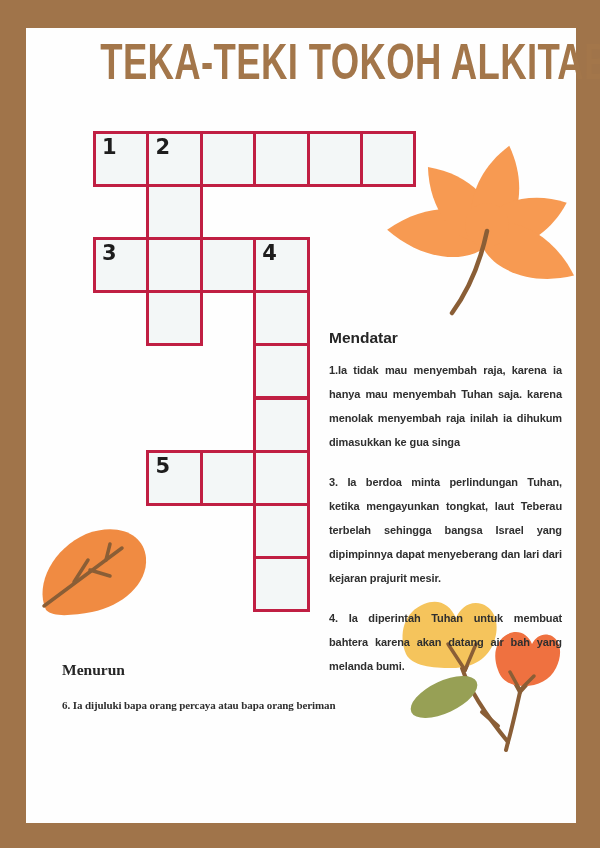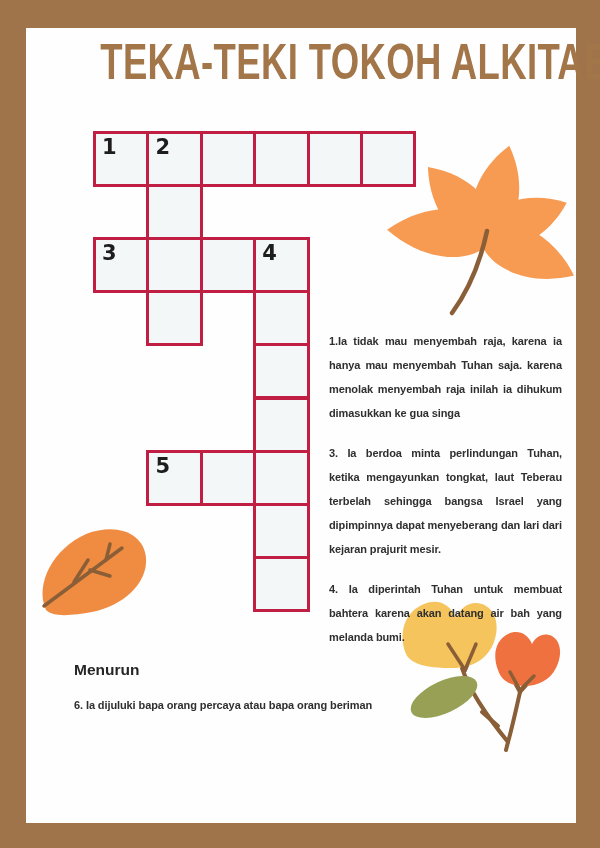--- a/index.html
+++ b/index.html
@@ -55,21 +55,21 @@
   }
   .clue-block p.clue {
     margin: 0 0 14px 0;
     font-size: 11px;
     font-weight: bold;
     line-height: 24px;
     letter-spacing: -0.1px;
   }
   .across-block { left: 329px; top: 329px; width: 233px; }
   .across-block p.clue { text-align: justify; margin-bottom: 16px; }
-  .down-block { left: 74px; top: 661px; width: 470px; }
+  .down-block { left: 62px; top: 661px; width: 470px; font-family: Liberation Serif, serif; }
   .down-block h2 { margin-bottom: 14px; }
   .down-block p.clue { margin-bottom: 17px; }
   .deco { position: absolute; }
   .deco-maple { left: 375px; top: 140px; }
   .deco-leaf { left: 30px; top: 520px; }
   .deco-flowers { left: 390px; top: 592px; }
 </style>
 </head>
 <body>
 
@@ -150,20 +150,21 @@
     <div class="cell" style="left: 146.4px; top: 449.6px; width: 56.4px; height: 56.1px;">
       <span class="cellnum">5</span>
     </div>
     <div class="cell" style="left: 199.8px; top: 449.6px; width: 56.4px; height: 56.1px;"></div>
     <div class="cell" style="left: 253.2px; top: 449.6px; width: 56.4px; height: 56.1px;"></div>
     <div class="cell" style="left: 253.2px; top: 502.7px; width: 56.4px; height: 56.1px;"></div>
     <div class="cell" style="left: 253.2px; top: 555.8px; width: 56.4px; height: 56.1px;"></div>
   </div>
 
 <div class="clue-block across-block">
+  <h2>Mendatar</h2>
   <div>
       <p class="clue">1.Ia tidak mau menyembah raja, karena ia hanya mau menyembah Tuhan saja. karena menolak menyembah raja inilah ia dihukum dimasukkan ke gua singa</p>
       <p class="clue">3. Ia berdoa minta perlindungan Tuhan, ketika mengayunkan tongkat, laut Teberau terbelah sehingga bangsa Israel yang dipimpinnya dapat menyeberang dan lari dari kejaran prajurit mesir.</p>
       <p class="clue">4. Ia diperintah Tuhan untuk membuat bahtera karena akan datang air bah yang melanda bumi.</p>
     </div>
 </div>
 
 <div class="clue-block down-block">
   <h2>Menurun</h2>
   <div>

